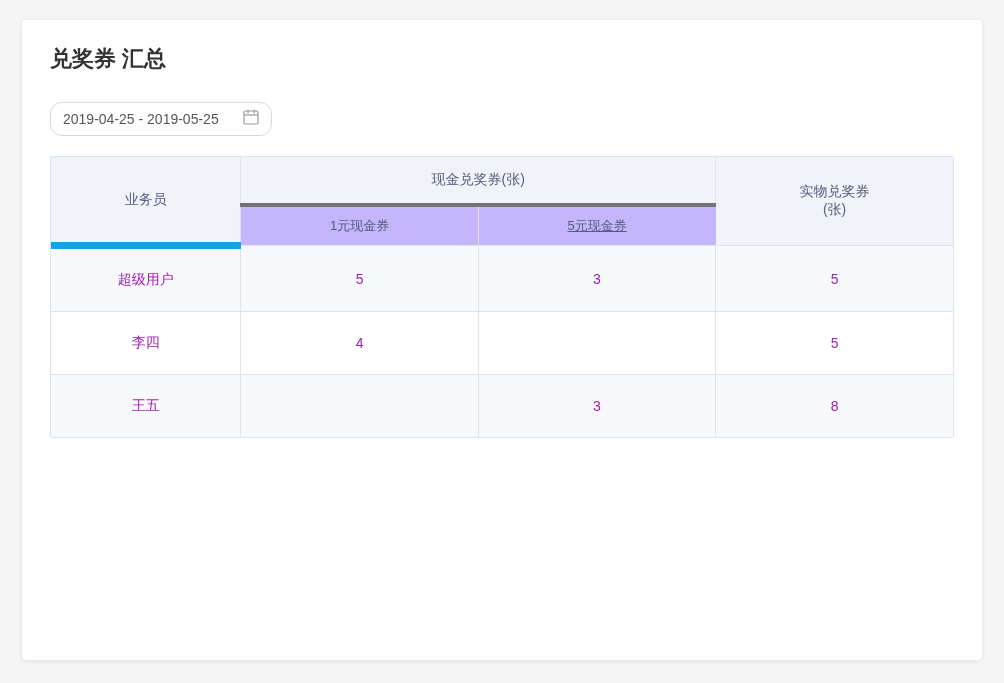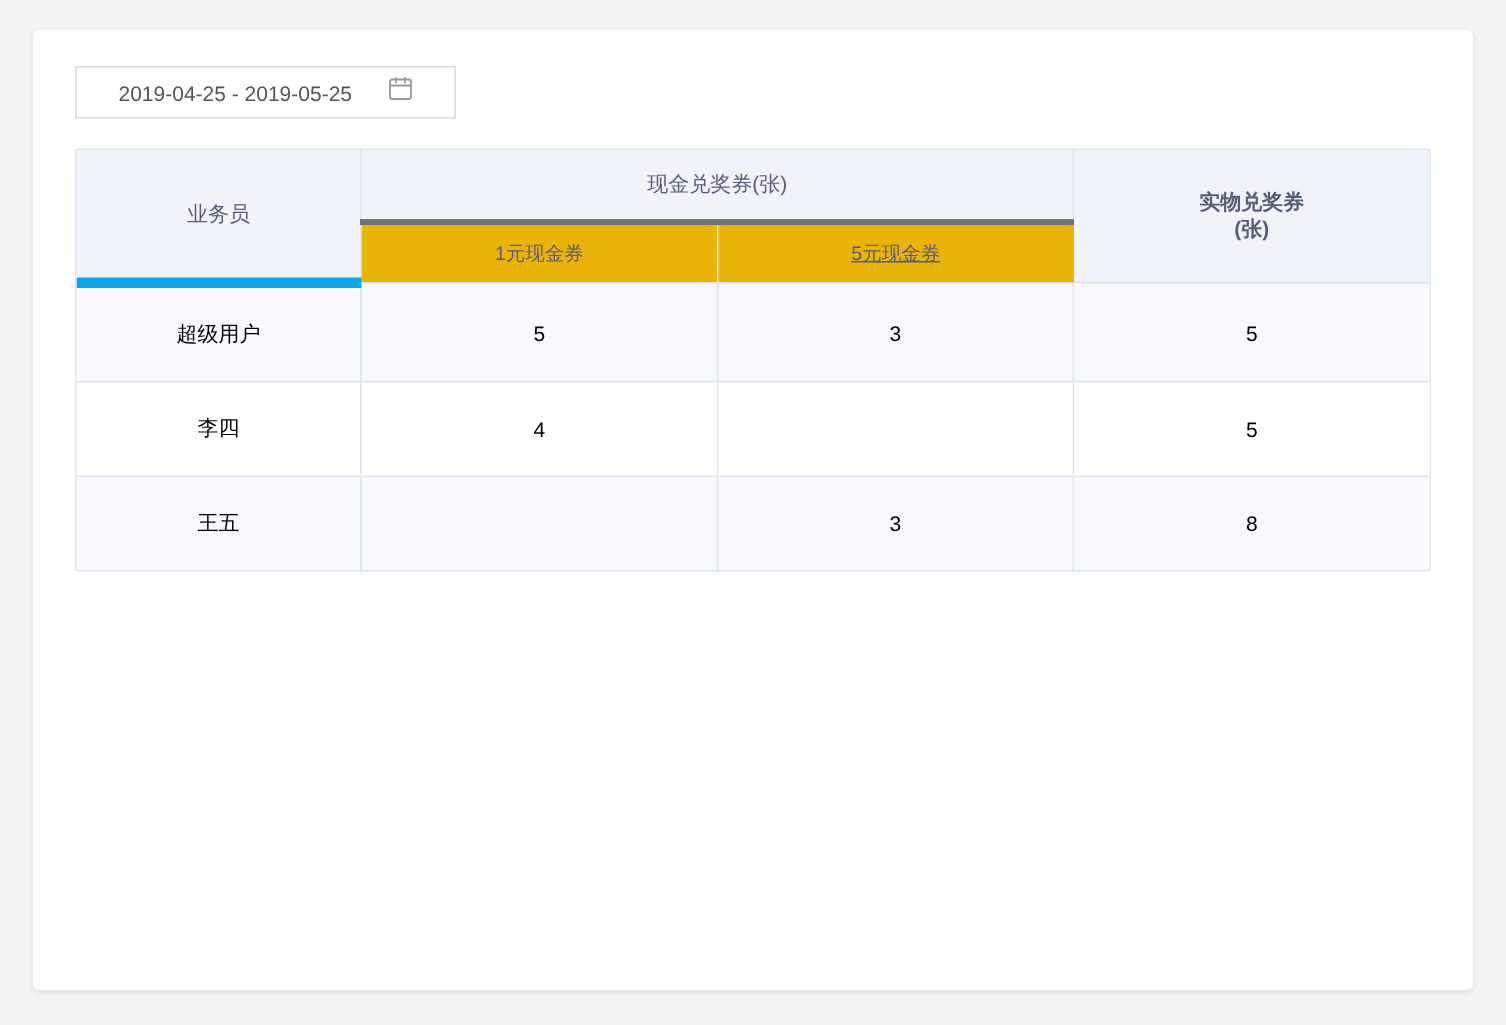--- a/index.html
+++ b/index.html
@@ -35,22 +35,22 @@
     }
 
     .date-picker-wrapper {
       margin-bottom: 20px;
     }
 
     .date-picker {
       display: inline-flex;
       align-items: center;
       border: 1px solid #d9d9d9;
-      border-radius: 0;
-      padding: 6px 28px;
+      border-radius: 12px;
+      padding: 6px 12px;
       gap: 24px;
       background: #ffffff;
       cursor: pointer;
     }
 
     .date-text {
       font-size: 14px;
       color: #555555;
     }
 
@@ -82,25 +82,24 @@
       font-weight: 500;
       color: #555e7b;
       border-right: 1px solid #dde3ef;
       border-bottom: 1px solid #dde3ef;
       padding: 14px 10px;
       vertical-align: middle;
     }
 
     thead th:last-child {
       border-right: none;
-      font-weight: bold;
     }
 
     thead .sub-header th {
-      background: #eab308;
+      background: #c4b5fd;
       font-weight: 400;
       font-size: 13px;
       padding: 10px;
       border-top: 1px solid #404040;
     }
 
     tbody tr {
       border-bottom: 1px solid #dde3ef;
       background: #ffffff;
     }
@@ -110,33 +109,34 @@
     }
 
     tbody tr:nth-child(odd) {
       background: #f8f9fd;
     }
 
     tbody td {
       text-align: center;
       padding: 22px 10px;
       border-right: 1px solid #dde3ef;
-      color: #000000;
+      color: #a21caf;
       vertical-align: middle;
     }
 
     tbody td:last-child {
       border-right: none;
     }
   </style>
 </head>
 <body>
 
 <div class="card">
 
+  <h1 class="page-title">兑奖券 汇总</h1>
 
   <div class="date-picker-wrapper">
     <div class="date-picker">
       <span class="date-text">2019-04-25 - 2019-05-25</span>
       <span class="calendar-icon">
         <svg width="16" height="16" viewBox="0 0 16 16" fill="none" xmlns="http://www.w3.org/2000/svg">
           <rect x="1" y="2" width="14" height="13" rx="1.5" stroke="#999" stroke-width="1.2" fill="none"></rect>
           <line x1="1" y1="6" x2="15" y2="6" stroke="#999" stroke-width="1.2"></line>
           <line x1="5" y1="1" x2="5" y2="4" stroke="#999" stroke-width="1.2" stroke-linecap="round"></line>
           <line x1="11" y1="1" x2="11" y2="4" stroke="#999" stroke-width="1.2" stroke-linecap="round"></line>

